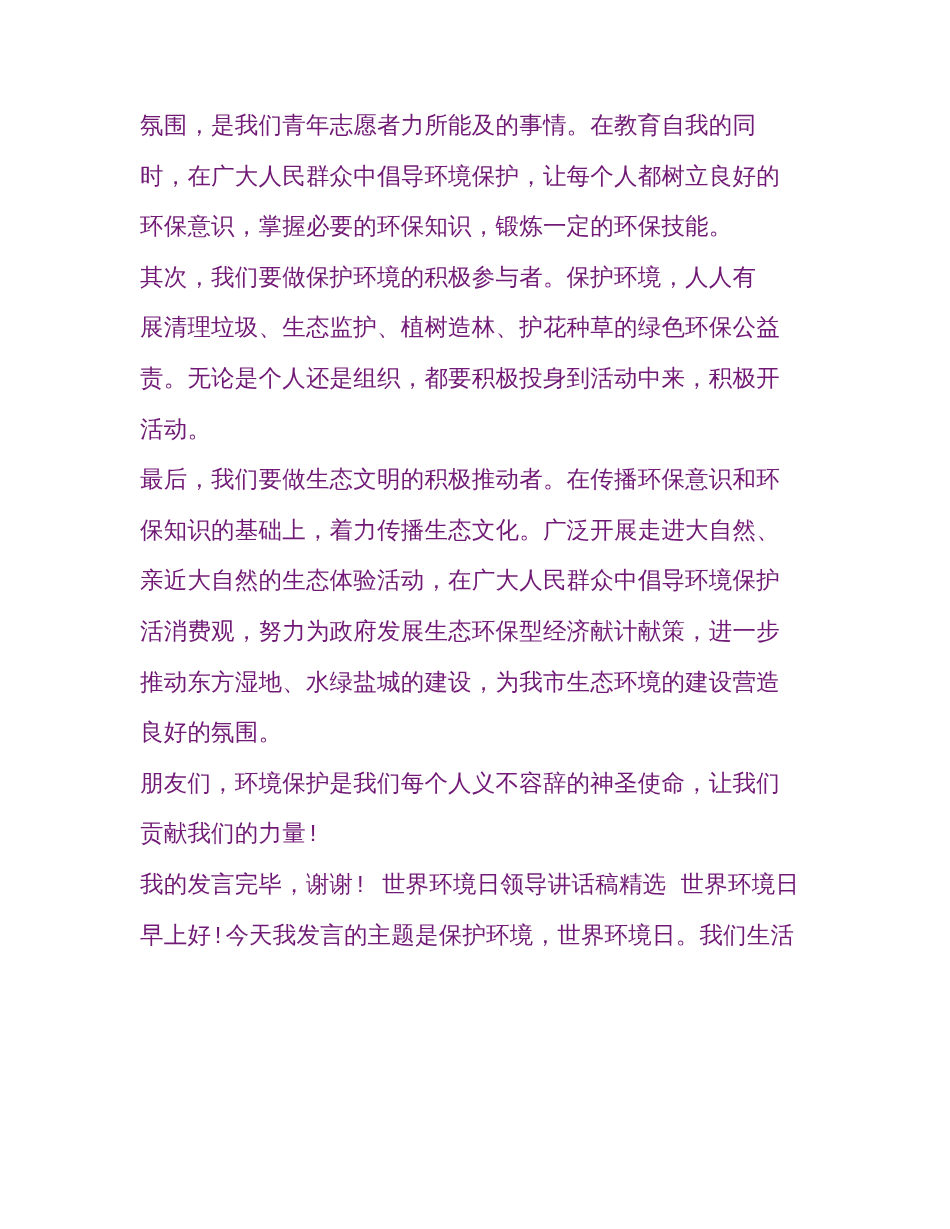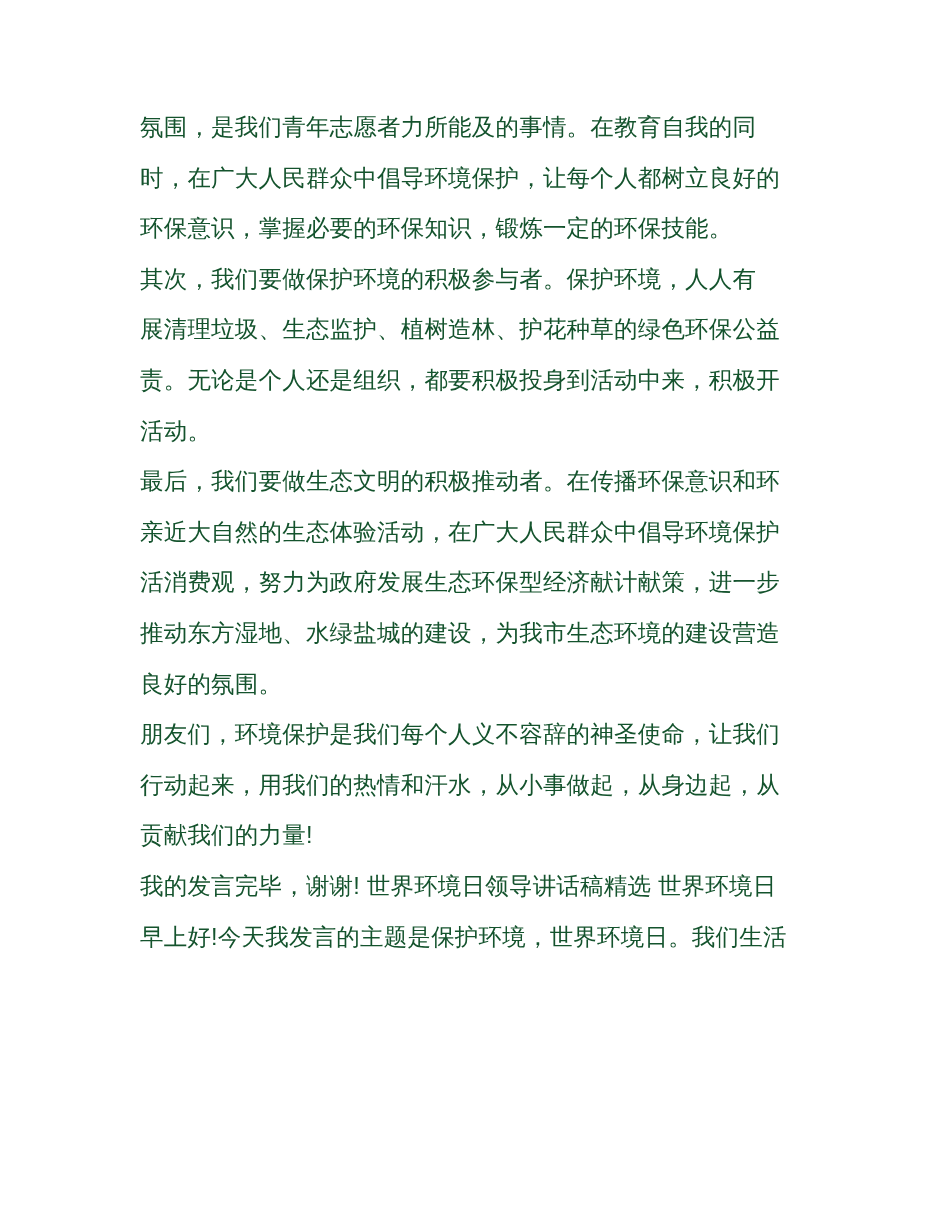--- a/index.html
+++ b/index.html
@@ -15,41 +15,41 @@
     }
     .page {
       position: absolute;
       left: 140px;
       top: 106px;
       width: 680px;
     }
     .line {
       height: 50.6px;
       line-height: 42px;
-      font-family: Liberation Sans, sans-serif;
+      font-family: Liberation Mono, monospace;
       font-size: 23.5px;
-      color: #14532d;
+      color: #701a75;
       white-space: nowrap;
       letter-spacing: 0.2px;
     }
   </style>
 </head>
 <body>
 
 <div class="page">
   <div class="line">氛围，是我们青年志愿者力所能及的事情。在教育自我的同</div>
   <div class="line">时，在广大人民群众中倡导环境保护，让每个人都树立良好的</div>
   <div class="line">环保意识，掌握必要的环保知识，锻炼一定的环保技能。</div>
   <div class="line">其次，我们要做保护环境的积极参与者。保护环境，人人有</div>
   <div class="line">展清理垃圾、生态监护、植树造林、护花种草的绿色环保公益</div>
   <div class="line">责。无论是个人还是组织，都要积极投身到活动中来，积极开</div>
   <div class="line">活动。</div>
   <div class="line">最后，我们要做生态文明的积极推动者。在传播环保意识和环</div>
+  <div class="line">保知识的基础上，着力传播生态文化。广泛开展走进大自然、</div>
   <div class="line">亲近大自然的生态体验活动，在广大人民群众中倡导环境保护</div>
   <div class="line">活消费观，努力为政府发展生态环保型经济献计献策，进一步</div>
   <div class="line">推动东方湿地、水绿盐城的建设，为我市生态环境的建设营造</div>
   <div class="line">良好的氛围。</div>
   <div class="line">朋友们，环境保护是我们每个人义不容辞的神圣使命，让我们</div>
-  <div class="line">行动起来，用我们的热情和汗水，从小事做起，从身边起，从</div>
   <div class="line">贡献我们的力量!</div>
   <div class="line">我的发言完毕，谢谢! 世界环境日领导讲话稿精选 世界环境日</div>
   <div class="line">早上好!今天我发言的主题是保护环境，世界环境日。我们生活</div>
 </div>
 
 </body></html>

